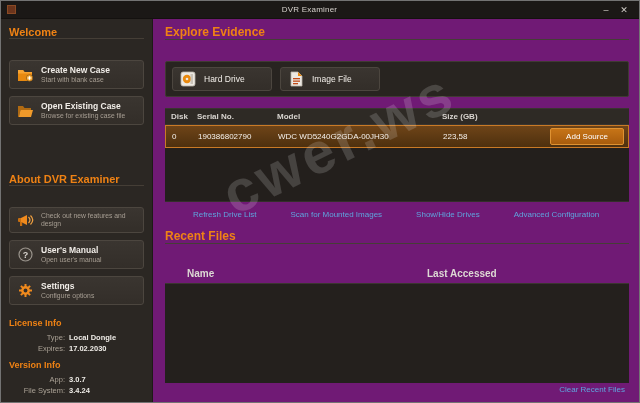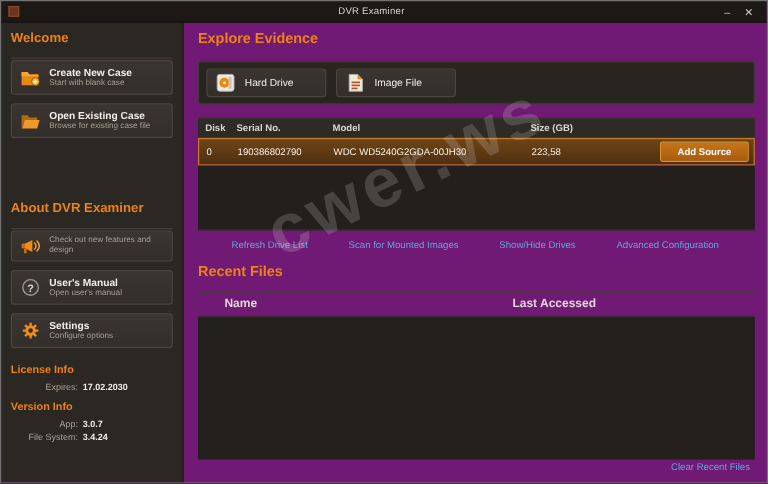--- a/index.html
+++ b/index.html
@@ -22,21 +22,21 @@
   
   .body{ flex:1; display:flex; min-height:0; }
   .sidebar{
     width:152px; flex:0 0 auto; background:#2b2723; padding:7px 8px 6px 8px;
     border-right:1px solid #1d1a17; display:flex; flex-direction:column;
   }
   .main{ flex:1; padding:6px 10px 6px 12px; display:flex; flex-direction:column; position:relative; }
   
   .h-orange{
     color:#ef8214; font-weight:bold; font-size:11px;
-    padding-bottom:10px; border-bottom:1px solid #453e36; margin-bottom:1px;
+    padding-bottom:0; border-bottom:1px solid #453e36; margin-bottom:21px;
   }
   .main .h-orange{ font-size:12px; }
   .h-small{ color:#ef8214; font-weight:bold; font-size:9px; margin:6px 0 4px 0; }
   
   .side-btn{
     display:flex; align-items:center; gap:7px;
     background:linear-gradient(#3a3530,#332e29);
     border:1px solid #4c463f; border-radius:3px;
     padding:4px 6px; margin-bottom:7px; cursor:pointer;
   }
@@ -68,21 +68,21 @@
   .drv-row{
     display:grid; grid-template-columns:26px 80px 165px 1fr 78px; align-items:center;
     background:linear-gradient(#6e4418,#4e300e);
     border:1px solid #c97a26; color:#f5f1ec; font-size:8px;
     padding:2px 0 2px 6px; cursor:pointer;
   }
   .drv-row .model{ padding-left:0; }
   .add-src{
     background:linear-gradient(#c67417,#a85c0d); border:1px solid #df9232;
     border-radius:2px; color:#fff; font-size:8px; padding:3px 6px;
-    text-align:center; cursor:pointer; margin-right:4px; font-weight:bold;
+    text-align:center; cursor:pointer; margin-right:4px; font-weight:normal;
   }
   .drv-empty{ height:54px; background:#231f1c; border-bottom:1px solid #332e29; }
   
   .links{ display:flex; justify-content:center; gap:34px; margin:8px 2px 6px 0; }
   .links a, .clear-link{ color:#5fa4de; font-size:8px; text-decoration:none; cursor:pointer; }
   
   .recent-head{
     display:grid; grid-template-columns:240px 80px 1fr; padding:3px 0 4px 22px;
     color:#ddd9d4; font-size:10px; font-weight:bold; border-bottom:1px solid #3a352f;
   }
@@ -185,20 +185,24 @@
             <circle cx="7.5" cy="7.5" r="1.9" fill="#332e29"></circle>
           </svg>
         </span>
         <span class="txt">
           <span class="lbl">Settings</span>
           <span class="sub">Configure options</span>
         </span>
       </div>
 
       <div class="h-small">License Info</div>
+      <div class="info-row">
+        <span class="k">Type:</span>
+        <span class="v">Local Dongle</span>
+      </div>
       <div class="info-row">
         <span class="k">Expires:</span>
         <span class="v">17.02.2030</span>
       </div>
 
       <div class="h-small">Version Info</div>
       <div class="info-row">
         <span class="k">App:</span>
         <span class="v">3.0.7</span>
       </div>

